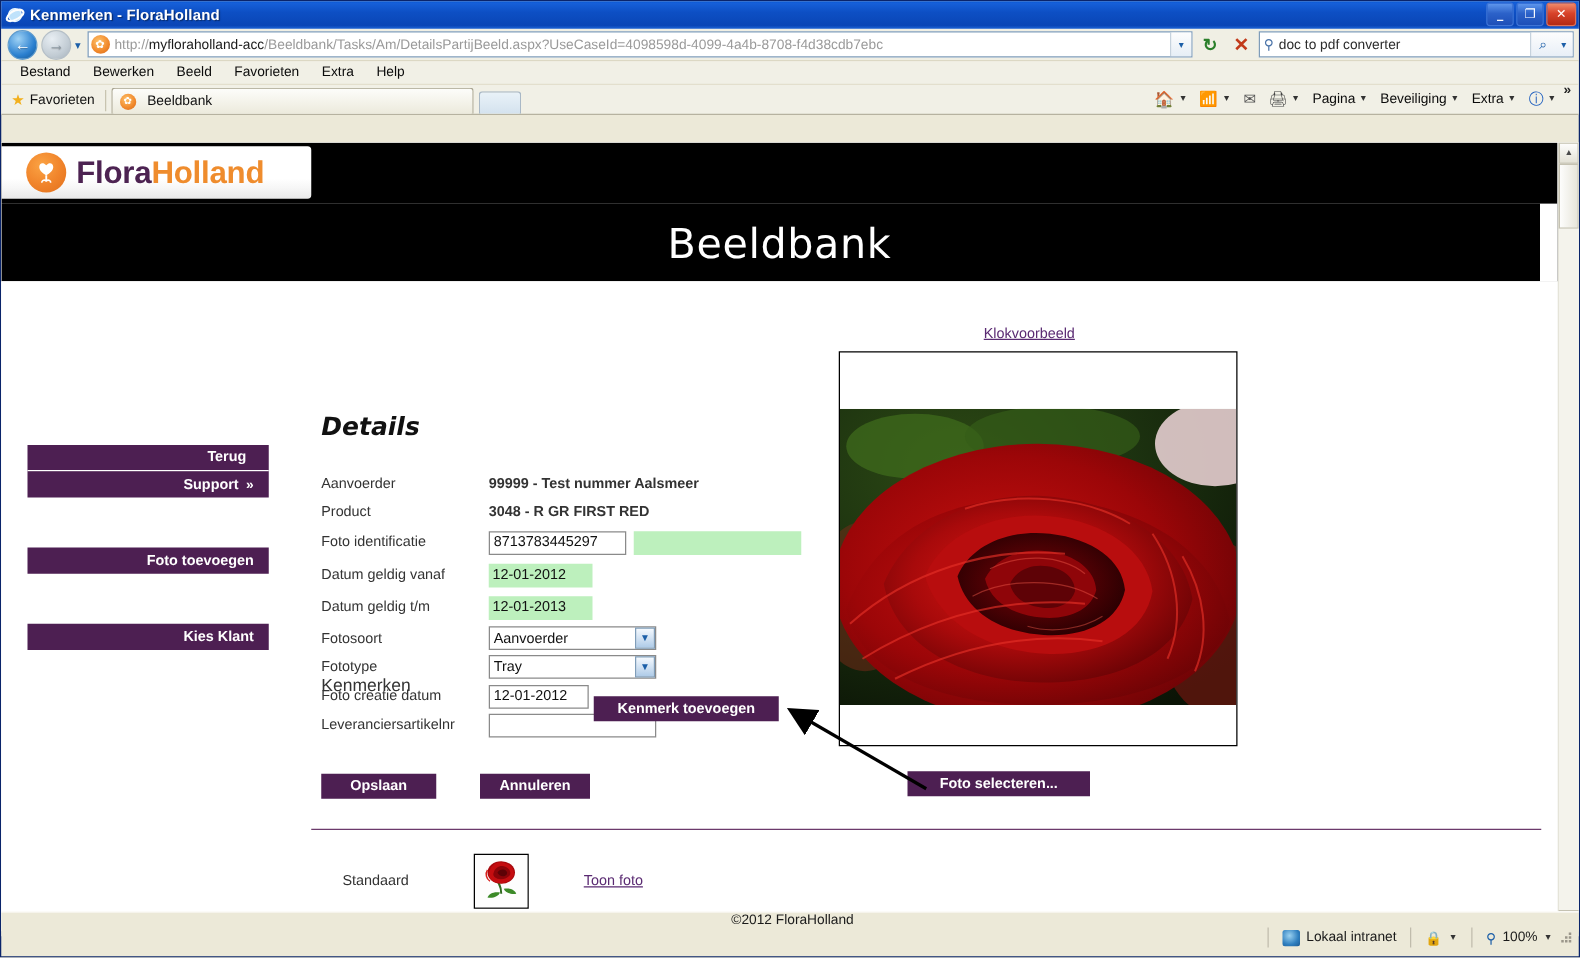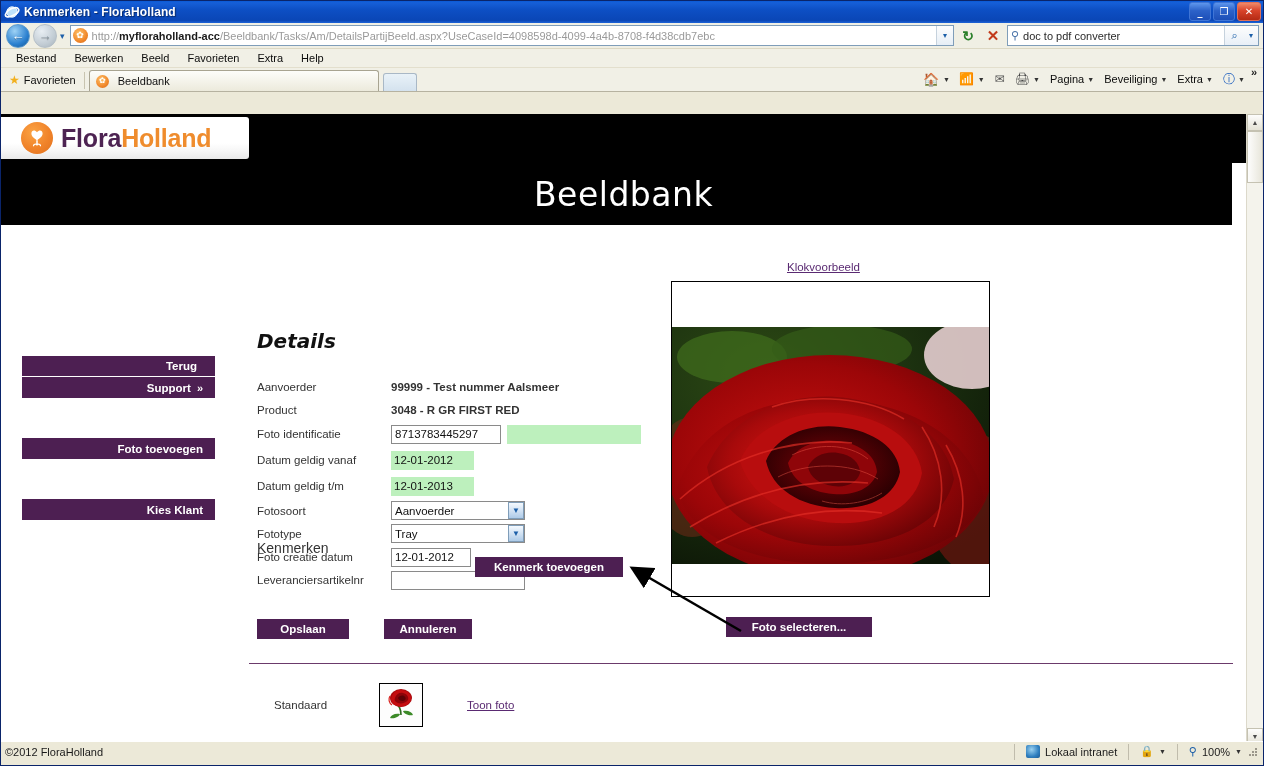--- a/index.html
+++ b/index.html
@@ -76,21 +76,21 @@
     width:15px;height:15px;border-radius:50%;
     background: radial-gradient(circle at 40% 35%, #ffc36b, #f0872a 60%, #d2661a);
     flex:0 0 15px; margin-right:4px;
     display:flex;align-items:center;justify-content:center;
   }
   .favicon .fl { color:#fff; font-size:9px; line-height:1; }
   #urltext {
     flex:1 1 auto; font-size:11px; color:#9a9a9a;
     white-space:nowrap; overflow:hidden; text-overflow:clip;
   }
-  #urltext b { color:#1a1a1a; font-weight:bold; }
+  #urltext b { color:#1a1a1a; font-weight:normal; }
   .urldrop {
     width:17px; height:19px; flex:0 0 17px;
     border-left:1px solid #c6d2dd;
     background: linear-gradient(to bottom,#fdfdfd,#e6eef6);
     display:flex;align-items:center;justify-content:center;
     color:#1c5fa8;font-size:8px;
   }
   .tbicon { width:22px;height:22px;display:flex;align-items:center;justify-content:center;flex:0 0 22px; }
   .tbicon.refresh { color:#2a7f2a; font-size:14px; font-weight:bold; }
   .tbicon.stop { color:#c23a1a; font-size:15px; font-weight:bold; }
@@ -264,23 +264,23 @@
 
   
   #hr { position:absolute; left:248px; top:438px; width:984px; height:1px; background:#6b3a6b; }
   #stdrow { position:absolute; left:273px; top:458px; display:flex; align-items:center; }
   #stdlbl { font-size:11.5px; color:#333; width:105px; }
   #thumbbox { width:44px;height:44px;border:1px solid #000;background:#fff; overflow:hidden; position:relative; }
   #toonfoto { margin-left:44px; font-size:11.5px; color:#5a2a72; text-decoration:underline; }
 
   
   #statusbar {
-    position:absolute; left:0; bottom:4px; width:1262px; height:20px;
+    position:absolute; left:0; bottom:16px; width:1262px; height:20px;
     background:#ece9d8; border-top:1px solid #fff;
-    display:flex; align-items:center; font-size:11px; color:#1a1a1a;
+    display:flex; align-items:center; font-size:11px; color:#1a1a1a;flex-direction:column;
   }
   #statusleft { padding-left:4px; flex:0 0 auto; }
   #statusbar .ssep { width:1px;height:16px;background:#c0bcac;margin:0 6px; }
   #statuszone { display:flex; align-items:center; gap:5px; margin-left:auto; padding-right:4px; }
   .zoneic { width:14px;height:13px;display:inline-block;
     background: radial-gradient(circle at 40% 35%, #9ad1f0, #2f7fbf 60%, #1d5a92);
     border-radius:2px; }
   .lockic { font-size:11px; color:#55585c; }
   .zoomic { color:#1c5fa8; font-size:11px; }
   .dd { font-size:7px; color:#333; }

